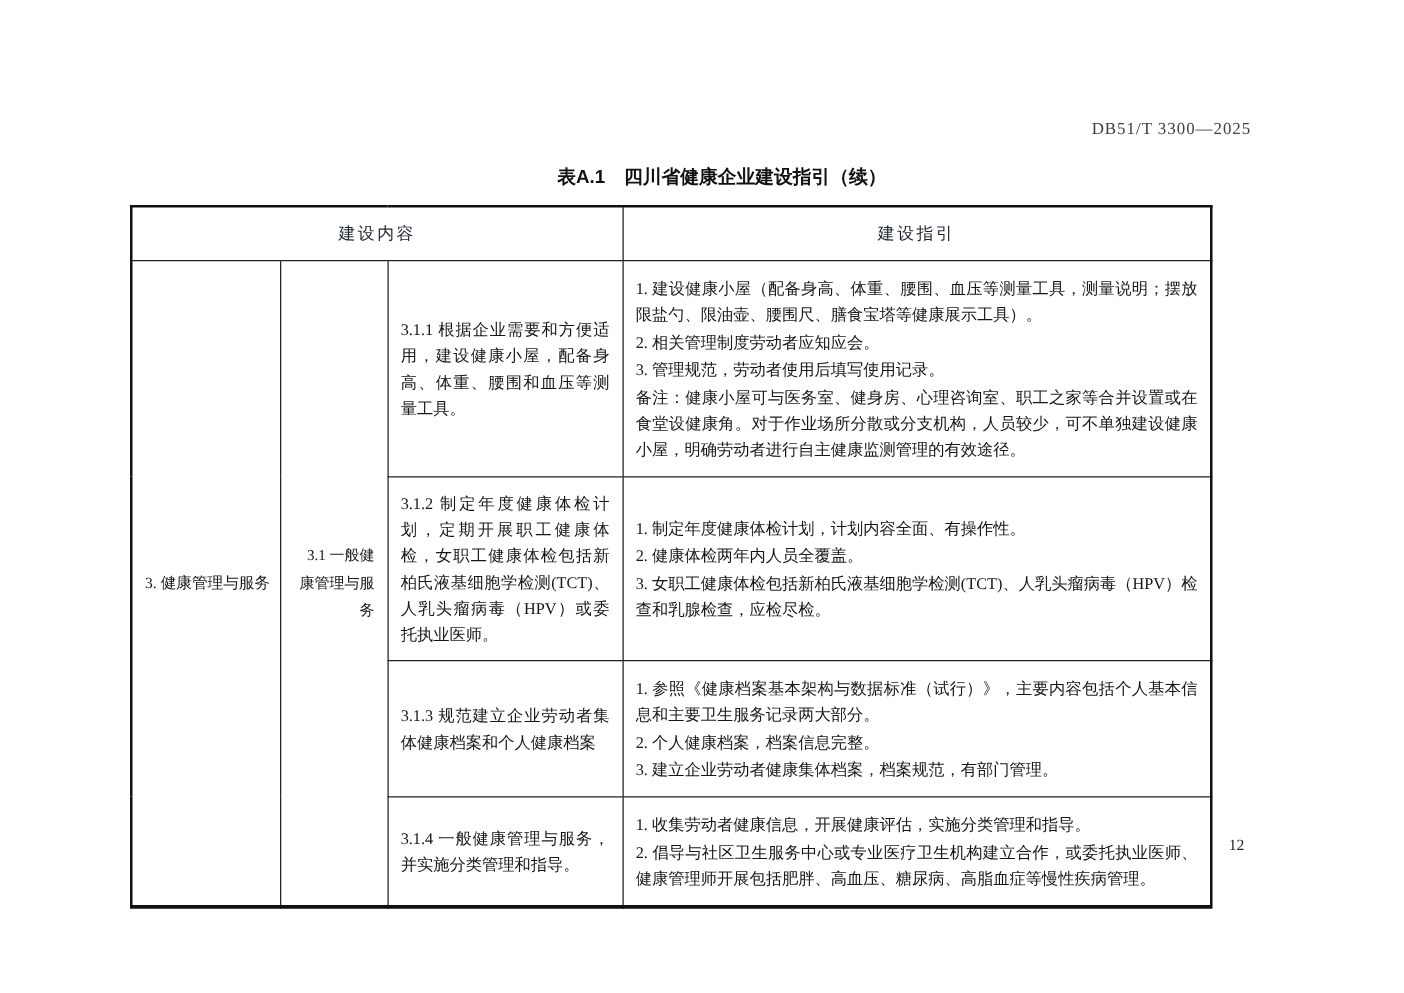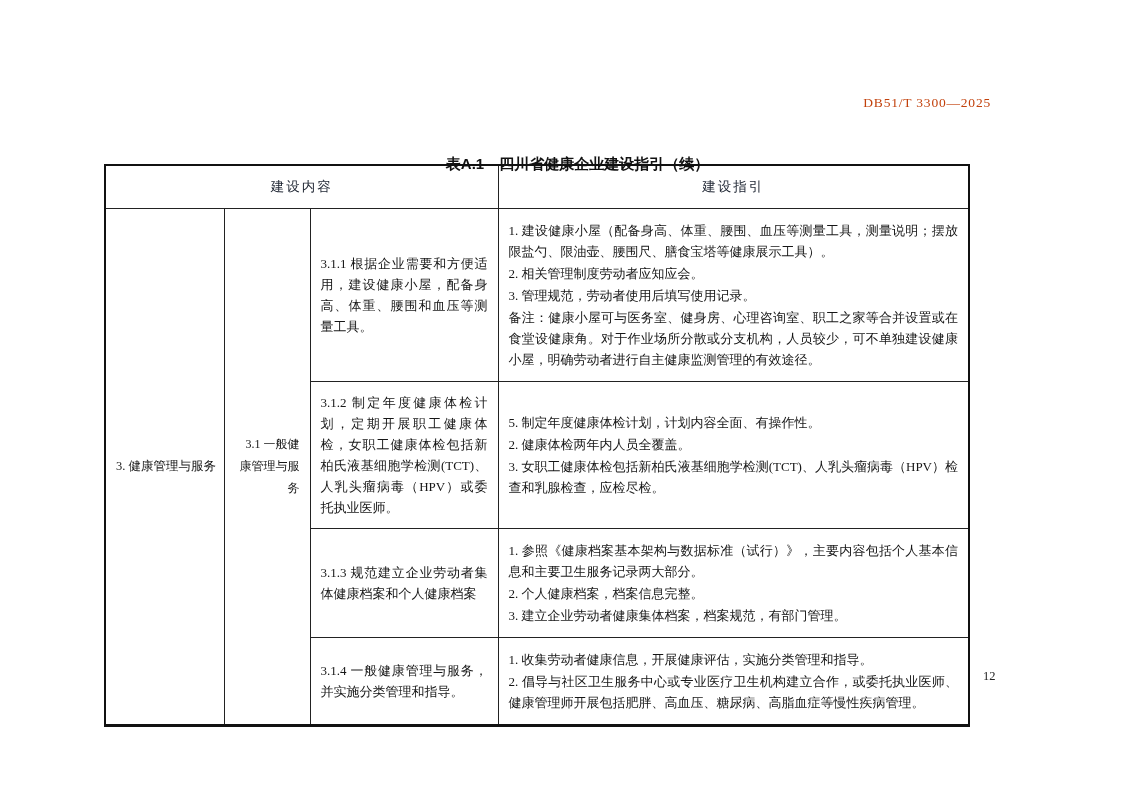--- a/index.html
+++ b/index.html
@@ -1,28 +1,28 @@
 <!DOCTYPE html>
 <html><head>
 <meta charset="utf-8">
 <style>
   html,body{margin:0;padding:0;background:#ffffff;}
   .page{
     position:relative;width:1123px;height:794px;background:#ffffff;overflow:hidden;
     font-family:"Liberation Serif","DejaVu Serif",serif;color:#1a1a1a;
   }
   .std-number{
-    position:absolute;top:95px;right:132px;
-    font-size:13.5px;letter-spacing:0.8px;color:#c2410c;
+    position:absolute;top:95px;right:122px;
+    font-size:13.5px;letter-spacing:0.8px;color:#404040;
   }
   .table-title{
     position:absolute;top:132px;left:0;width:1123px;text-align:center;
     font-size:15px;font-weight:bold;color:#111;
     font-family:"Liberation Sans","DejaVu Sans",sans-serif;
-    padding-left:32px;box-sizing:border-box;margin-top:23px;
+    padding-left:32px;box-sizing:border-box;
   }
   table.doc-table{
     position:absolute;top:164px;left:104px;width:864px;
     border-collapse:collapse;table-layout:fixed;
     font-size:13px;color:#161616;
     border:2px solid #111;border-bottom-width:3px;
   }
   table.doc-table td{
     border:1px solid #222;vertical-align:middle;padding:10px;
   }
@@ -76,21 +76,21 @@
           <p>1. 建设健康小屋（配备身高、体重、腰围、血压等测量工具，测量说明；摆放限盐勺、限油壶、腰围尺、膳食宝塔等健康展示工具）。</p>
           <p>2. 相关管理制度劳动者应知应会。</p>
           <p>3. 管理规范，劳动者使用后填写使用记录。</p>
           <p>备注：健康小屋可与医务室、健身房、心理咨询室、职工之家等合并设置或在食堂设健康角。对于作业场所分散或分支机构，人员较少，可不单独建设健康小屋，明确劳动者进行自主健康监测管理的有效途径。</p>
         </td>
       </tr>
 
       <tr style="height:106px">
         <td class="item">3.1.2 制定年度健康体检计划，定期开展职工健康体检，女职工健康体检包括新柏氏液基细胞学检测(TCT)、人乳头瘤病毒（HPV）或委托执业医师。</td>
         <td class="guide">
-          <p>5. 制定年度健康体检计划，计划内容全面、有操作性。</p>
+          <p>1. 制定年度健康体检计划，计划内容全面、有操作性。</p>
           <p>2. 健康体检两年内人员全覆盖。</p>
           <p>3. 女职工健康体检包括新柏氏液基细胞学检测(TCT)、人乳头瘤病毒（HPV）检查和乳腺检查，应检尽检。</p>
         </td>
       </tr>
 
       <tr style="height:85px">
         <td class="item">3.1.3 规范建立企业劳动者集体健康档案和个人健康档案</td>
         <td class="guide">
           <p>1. 参照《健康档案基本架构与数据标准（试行）》，主要内容包括个人基本信息和主要卫生服务记录两大部分。</p>
           <p>2. 个人健康档案，档案信息完整。</p>

